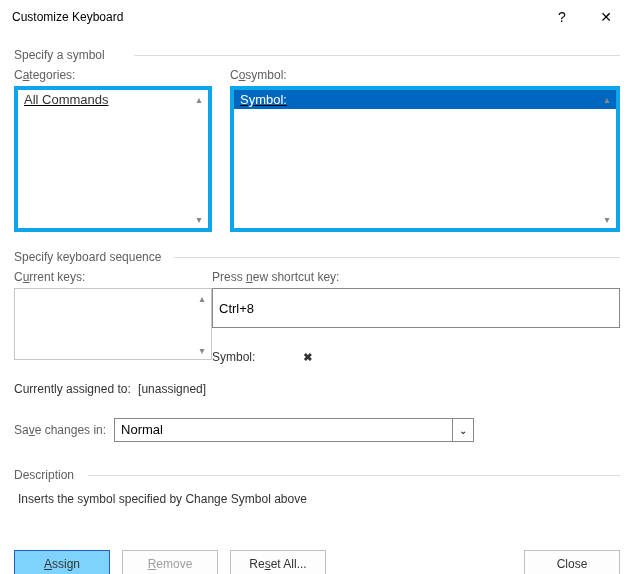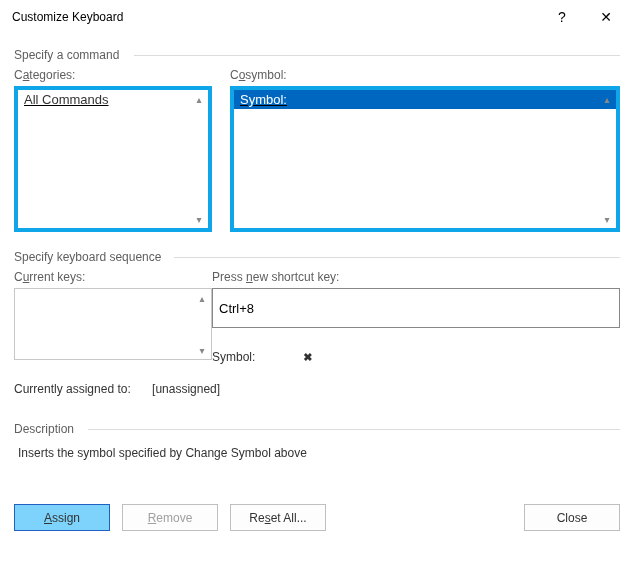--- a/index.html
+++ b/index.html
@@ -138,21 +138,21 @@
     font-size: 12px;
     color: #333;
   }
   .symbol-row .glyph { font-size: 11px; font-weight: bold; }
 
   .assigned-row {
     margin-top: 18px;
     font-size: 12px;
     color: #333;
   }
-  .assigned-row .val { margin-left: 18px; }
+  .assigned-row .val { margin-left: 4px; }
 
   .save-row {
     display: flex;
     align-items: center;
     gap: 8px;
     margin-top: 22px;
   }
   .selectwrap {
     position: relative;
     width: 360px;
@@ -214,21 +214,21 @@
 <body>
 
 <div class="titlebar">
   <div class="title">Customize Keyboard</div>
   <div class="tbtn">?</div>
   <div class="tbtn">✕</div>
 </div>
 
 <div class="content">
 
-  <div class="group-label g-specify-cmd">Specify a command</div>
+  <div class="group-label g-specify-cmd">Specify a symbol</div>
 
   <div class="row-cmds">
     <div class="col-cat">
       <div class="label">
         <span>C</span><span class="underline">a</span><span>tegories:</span>
       </div>
       <div class="listbox">
         <div class="item">All Commands</div>
         <div class="scroll-up">▴</div>
         <div class="scroll-down">▾</div>
@@ -268,20 +268,29 @@
         <span class="glyph">✖</span>
       </div>
     </div>
   </div>
 
   <div class="assigned-row">
     <span>Currently assigned to:</span>
     <span class="val">[unassigned]</span>
   </div>
 
+  <div class="save-row">
+    <div class="label" style="margin:0">
+      <span>Sa</span><span class="underline">v</span><span>e changes in:</span>
+    </div>
+    <div class="selectwrap">
+      <div class="selbox">Normal</div>
+      <div class="selbtn">⌄</div>
+    </div>
+  </div>
 
   <div class="group-label g-desc" style="margin-top:26px">Description</div>
   <div class="desc-text">Inserts the symbol specified by Change Symbol above</div>
 
   <div class="buttonbar">
     <button class="btn primary">
       <span class="underline">A</span><span>ssign</span>
     </button>
     <button class="btn disabled">
       <span class="underline">R</span><span>emove</span>

